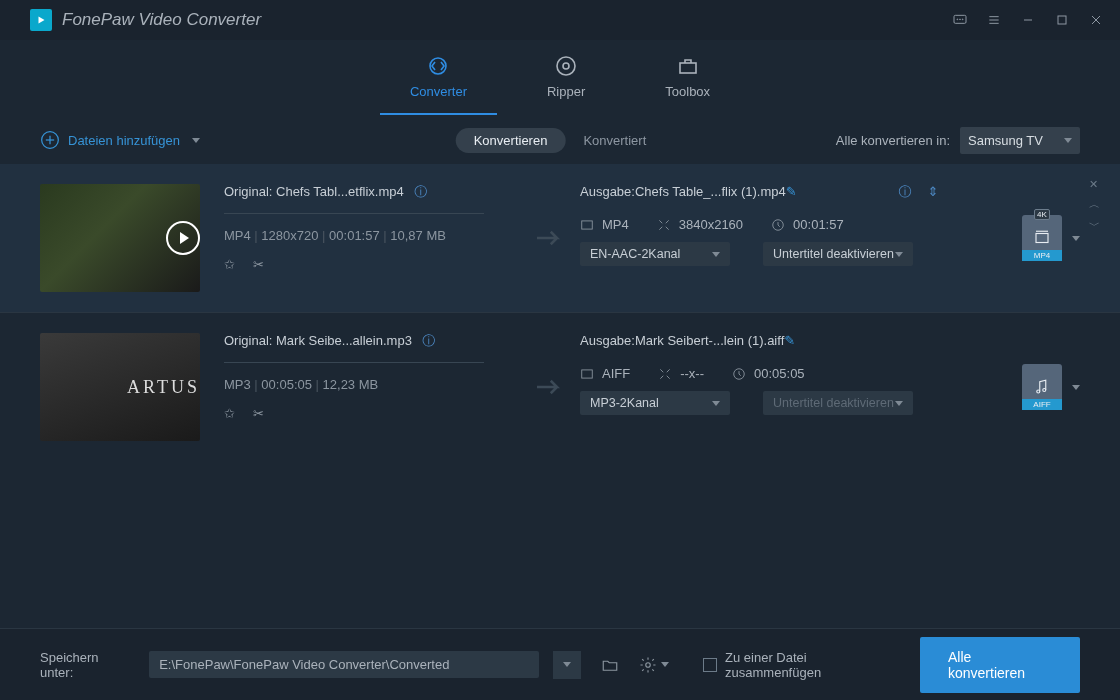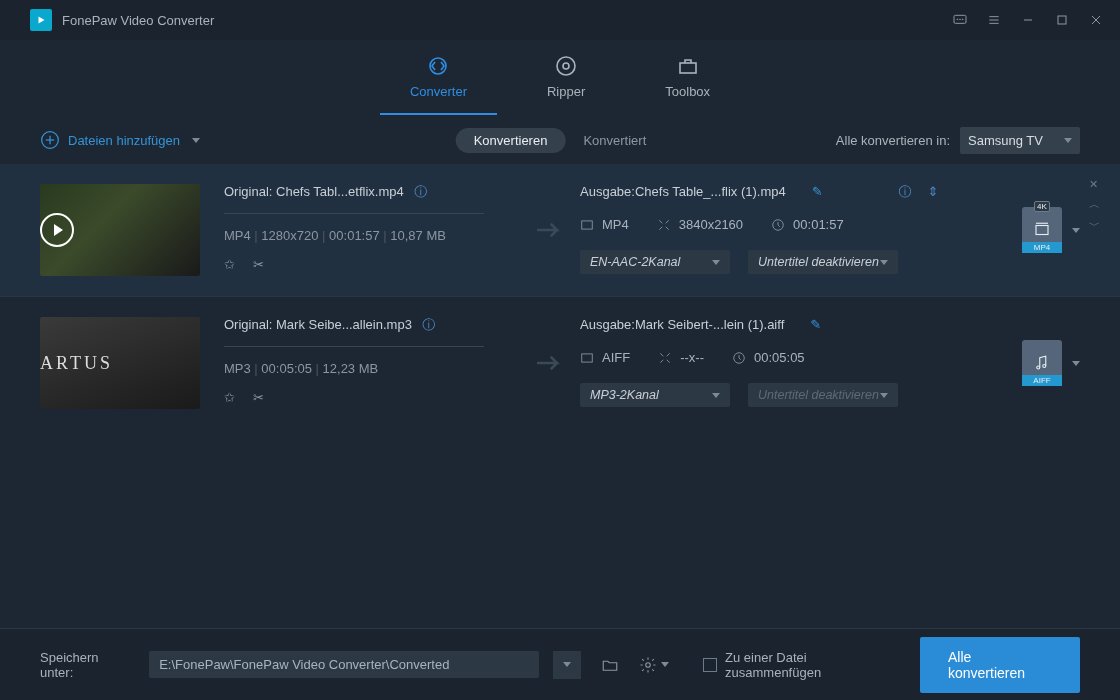--- a/index.html
+++ b/index.html
@@ -2,21 +2,21 @@
 <html><head>
 <meta charset="utf-8">
 <style>
 * { margin:0; padding:0; box-sizing:border-box; font-family:"Segoe UI",Arial,sans-serif; }
 body { width:1120px; height:700px; background:#1c2733; color:#aeb8c1; font-size:13px; overflow:hidden; }
 
 
 .titlebar { height:40px; background:#1a232e; display:flex; align-items:center; padding:0 10px 0 30px; }
 .logo { width:22px; height:22px; background:#0aa8cc; display:flex; align-items:center; justify-content:center; border-radius:2px; margin-right:10px; }
 .logo svg { width:12px; height:12px; fill:#fff; }
-.app-title { font-size:13px; color:#aab2bb; }
+.app-title { font-size:17px; color:#aab2bb;font-style:italic; }
 .titlebar-spacer { flex:1; }
 .title-icon { width:28px; height:28px; display:flex; align-items:center; justify-content:center; color:#8d97a2; cursor:pointer; margin-left:6px; }
 .title-icon svg { width:16px; height:16px; stroke:currentColor; fill:none; stroke-width:1.5; }
 
 
 .tabs { height:76px; background:#1c2733; display:flex; justify-content:center; align-items:center; gap:80px; border-bottom:0; }
 .tab { display:flex; flex-direction:column; align-items:center; gap:6px; cursor:pointer; color:#aab2bb; padding-bottom:4px; position:relative; }
 .tab.active { color:#2f8de3; }
 .tab.active::after { content:""; position:absolute; bottom:-12px; left:-30px; right:-30px; height:2px; background:#2f8de3; }
 .tab-icon { width:24px; height:24px; display:flex; align-items:center; justify-content:center; }
@@ -31,21 +31,21 @@
 .pill { padding:5px 18px; border-radius:14px; cursor:pointer; color:#8d97a2; }
 .pill.active { background:#34404c; color:#e8edf2; }
 .right-conv { display:flex; align-items:center; gap:10px; color:#aab2bb; }
 .format-select { background:#34404c; padding:6px 8px; min-width:120px; border-radius:2px; display:flex; align-items:center; justify-content:space-between; cursor:pointer; color:#d7dde2; }
 .caret { width:0; height:0; border-left:4px solid transparent; border-right:4px solid transparent; border-top:5px solid #7f8a95; }
 
 
 .list { background:#1c2733; }
 .file-row { display:flex; padding:20px 40px 20px 40px; border-top:1px solid #2a3642; position:relative; }
 .file-row:first-child { border-top:none; background:#213040; }
-.thumb { width:160px; height:92px; background:#222; border-radius:2px; display:flex; align-items:center; justify-content:flex-start; color:#fff; font-size:11px; position:relative; }
+.thumb { width:160px; height:108px; background:#222; border-radius:2px; display:flex; align-items:center; justify-content:flex-end; color:#fff; font-size:11px; position:relative; }
 .thumb.vid { background:linear-gradient(135deg,#2a3a1f 0%,#3a4a2a 40%,#1a1a1a 100%); }
 .thumb.aud { background:linear-gradient(160deg,#3a3a3a 0%,#1a1a1a 100%); }
 .thumb .play { width:34px; height:34px; border:2px solid #fff; border-radius:50%; display:flex; align-items:center; justify-content:center; }
 .thumb .play::before { content:""; width:0; height:0; border-left:9px solid #fff; border-top:6px solid transparent; border-bottom:6px solid transparent; margin-left:2px; }
 .thumb .artus { font-family:serif; letter-spacing:3px; font-size:18px; color:#ddd; }
 
 .col-src, .col-dst { display:flex; flex-direction:column; }
 .col-src { margin-left:24px; width:300px; }
 .row-title { color:#c8cfd6; font-size:13px; display:flex; align-items:center; gap:10px; }
 .info-sm { width:14px; height:14px; display:flex; align-items:center; justify-content:center; color:#4d89c4; cursor:pointer; }
@@ -53,27 +53,27 @@
 .meta { color:#8c96a0; font-size:13px; }
 .meta span::after { content:" | "; color:#4a5561; }
 .meta span:last-child::after { content:""; }
 .tool-icons { display:flex; gap:18px; margin-top:14px; }
 .tool-icons div { cursor:pointer; color:#8c96a0; }
 
 .arrow { width:40px; display:flex; align-items:center; justify-content:center; color:#3c4a57; margin:0 8px; align-self:center; }
 .arrow svg { width:30px; height:20px; fill:#3c4a57; }
 
 .col-dst { width:360px; }
-.dst-title { display:flex; align-items:center; gap:26px; color:#c8cfd6; }
+.dst-title { display:flex; align-items:center; gap:0; color:#c8cfd6; }
 .edit-ic { color:#3693d6; cursor:pointer; }
 .dst-icons-right { margin-left:auto; display:flex; gap:14px; }
 .dst-meta { display:flex; gap:28px; margin-top:18px; color:#aab2bb; }
 .dst-meta .grp { display:flex; align-items:center; gap:8px; }
 .dst-meta svg { width:14px; height:14px; stroke:#8c96a0; fill:none; stroke-width:1.5; }
-.dst-selects { display:flex; gap:18px; margin-top:18px;font-style:italic; }
+.dst-selects { display:flex; gap:33px; margin-top:10px; }
 .sel { background:#2c3945; padding:5px 10px; min-width:150px; display:flex; align-items:center; justify-content:space-between; cursor:pointer; color:#c8cfd6; border-radius:2px; font-size:12.5px; }
 .sel.disabled { color:#5e6a76; }
 
 .fmt-badge { margin-left:auto; align-self:center; display:flex; align-items:center; gap:10px; cursor:pointer; }
 .fmt-box { width:40px; height:46px; background:#55667a; border-radius:3px; display:flex; flex-direction:column; align-items:center; justify-content:center; color:#e8edf2; font-size:9px; position:relative; }
 .fmt-box .top { position:absolute; top:-6px; background:#2c3945; border:1px solid #6c7c8c; border-radius:2px; font-size:8px; padding:0 2px;text-align:right; }
 .fmt-box svg { width:18px; height:18px; stroke:#e8edf2; fill:none; stroke-width:1.5; }
 .fmt-box .lbl { background:#2499cf; width:100%; text-align:center; position:absolute; bottom:0; font-size:8px; padding:1px 0; }
 
 .row-actions { position:absolute; right:20px; top:14px; display:flex; flex-direction:column; gap:6px; color:#6c7b89; }

